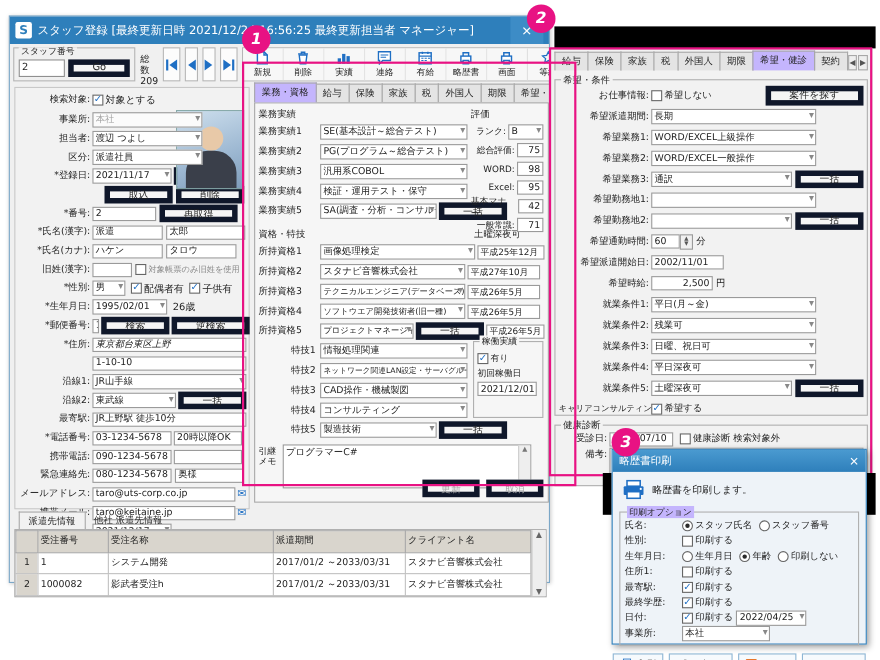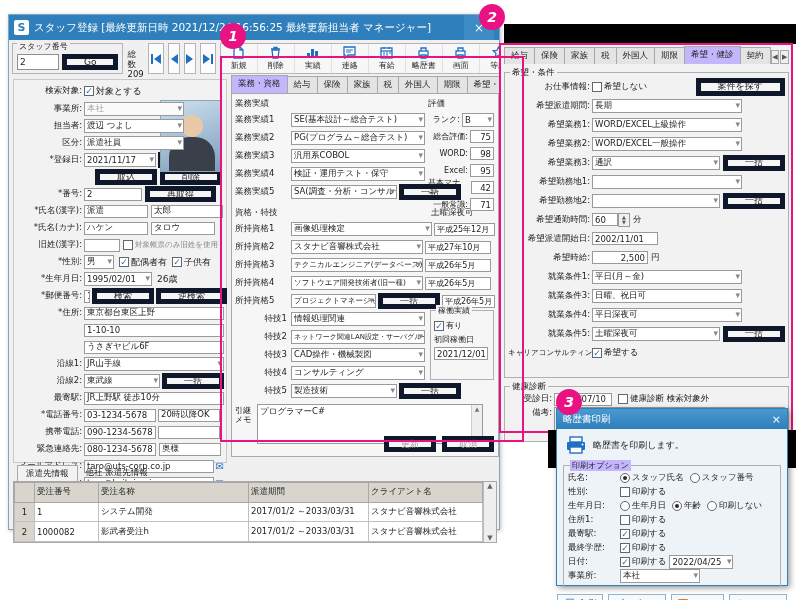--- a/index.html
+++ b/index.html
@@ -274,29 +274,25 @@
         <span style="margin-left:5px;">26歳</span>
       </div>
     <div class="lrow">
         <span class="llbl">*郵便番号:</span>
         <span class="fld" style="width:52px;">110-0005</span>
         <span class="btn" style="margin-left:2px;">検索</span>
         <span class="btn" style="margin-left:2px;">逆検索</span>
       </div>
     <div class="lrow">
         <span class="llbl">*住所:</span>
-        <span class="fld" style="flex:1;">東京都台東区上野</span>
+        <span class="fld" style="flex:1;font-style:italic;">東京都台東区上野</span>
       </div>
     <div class="lrow">
         <span class="llbl"></span>
         <span class="fld" style="flex:1;">1-10-10</span>
-      </div>
-    <div class="lrow">
-        <span class="llbl"></span>
-        <span class="fld" style="flex:1;">うさぎヤビル6F</span>
       </div>
     <div class="lrow">
         <span class="llbl">沿線1:</span>
         <span class="cmb" style="flex:1;">JR山手線</span>
       </div>
     <div class="lrow">
         <span class="llbl">沿線2:</span>
         <span class="cmb" style="flex:1;">東武線</span>
         <span class="btn" style="margin-left:2px;">一括</span>
       </div>
@@ -599,20 +595,24 @@
     <div class="rrow">
         <span class="rlbl">希望時給:</span>
         <span class="fld" style="width:56px; justify-content:flex-end;">2,500</span>
         <span style="margin-left:3px;">円</span>
       </div>
     <div class="rrow">
         <span class="rlbl">就業条件1:</span>
         <span class="cmb" style="width:150px;">平日(月～金)</span>
       </div>
     <div class="rrow">
+        <span class="rlbl">就業条件2:</span>
+        <span class="cmb" style="width:150px;">残業可</span>
+      </div>
+    <div class="rrow">
         <span class="rlbl">就業条件3:</span>
         <span class="cmb" style="width:150px;">日曜、祝日可</span>
       </div>
     <div class="rrow">
         <span class="rlbl">就業条件4:</span>
         <span class="cmb" style="width:150px;">平日深夜可</span>
       </div>
     <div class="rrow">
         <span class="rlbl">就業条件5:</span>
         <span class="cmb" style="width:150px;">土曜深夜可</span>

